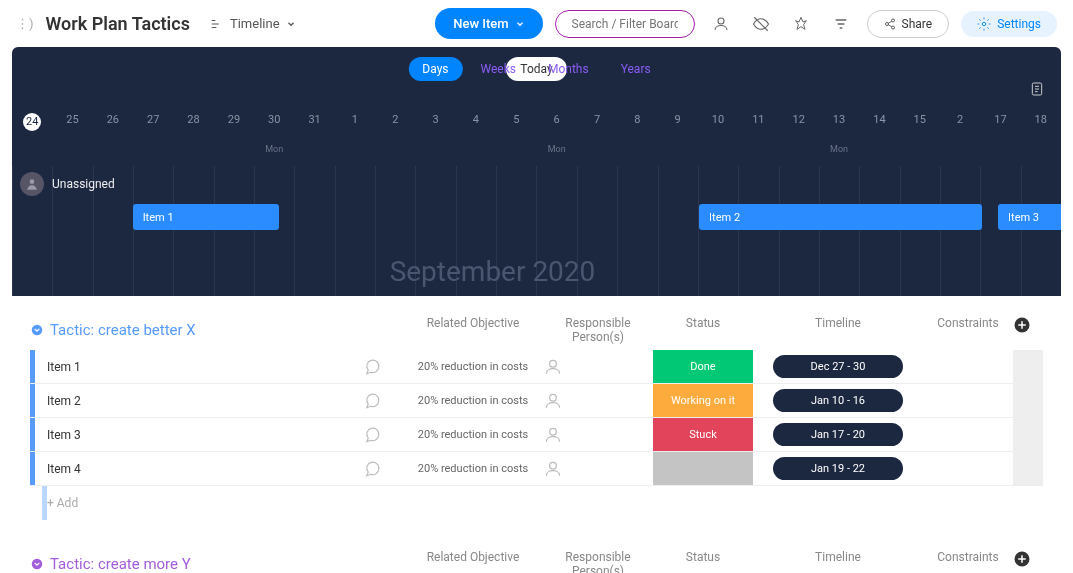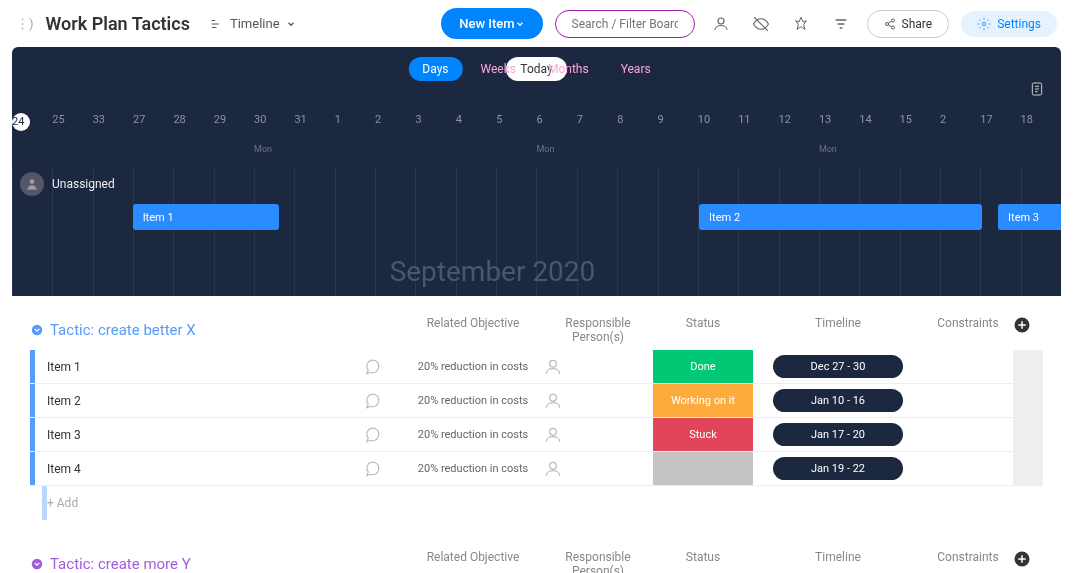--- a/index.html
+++ b/index.html
@@ -1,35 +1,35 @@
 <!DOCTYPE html>
 <html><head>
 <meta charset="utf-8">
 <style>
 * { margin:0; padding:0; box-sizing:border-box; font-family:-apple-system,BlinkMacSystemFont,"Segoe UI",Roboto,sans-serif; }
 body { background:#fff; color:#333; font-size:13px; width:1073px; }
 .header { display:flex; align-items:center; padding:8px 16px; gap:12px; }
 .board-title { font-size:18px; font-weight:600; color:#333; }
 .view-select { display:flex; align-items:center; gap:6px; padding:4px 8px; cursor:pointer; color:#555; }
 .spacer { flex:1; }
-.btn-primary { background:#0085ff; color:#fff; border:none; padding:8px 18px; border-radius:18px; font-size:13px; font-weight:500; cursor:pointer; display:flex; align-items:center; }
+.btn-primary { background:#0085ff; color:#fff; border:none; padding:8px 18px; border-radius:18px; font-size:13px; font-weight:500; cursor:pointer; display:flex; align-items:center; gap:6px; }
 .search-box { border:1px solid #a21caf; border-radius:18px; padding:6px 16px; width:140px; font-size:12px; color:#888; }
 .icon-btn { width:28px; height:28px; display:flex; align-items:center; justify-content:center; cursor:pointer; color:#666; border-radius:4px; }
 .share-btn { border:1px solid #ccc; border-radius:18px; padding:6px 16px; font-size:12px; cursor:pointer; display:flex; align-items:center; gap:6px; }
 .settings-btn { background:#e6f3ff; color:#0085ff; border-radius:18px; padding:6px 16px; font-size:12px; cursor:pointer; display:flex; align-items:center; gap:6px; }
 
 .timeline-panel { background:#1c2740; color:#fff; margin:0 12px; border-radius:6px 6px 0 0; position:relative; overflow:hidden; }
 .tl-controls { display:flex; align-items:center; padding:10px 16px;flex-direction:column; }
 .today-btn { background:#fff; color:#333; border:none; padding:5px 14px; border-radius:14px; font-size:12px; cursor:pointer; }
 .zoom-tabs { display:flex; gap:4px; margin-left:auto; margin-right:auto; position:absolute; left:50%; transform:translateX(-50%);text-align:center; }
-.zoom-tab { padding:5px 14px; border-radius:14px; font-size:12px; cursor:pointer; color:#f9a8d4; }
+.zoom-tab { padding:5px 14px; border-radius:14px; font-size:12px; cursor:pointer; color:#8b5cf6; }
 .zoom-tab.active { background:#0085ff; color:#fff; }
 .doc-icon { margin-left:auto; cursor:pointer; color:#ccc; }
 .date-ruler { display:flex; }
-.date-cell { flex:1; min-width:40px; font-size:11px; color:#8a94a6; padding:6px 0 12px; position:relative; }
+.date-cell { flex:1; min-width:40px; text-align:center; font-size:11px; color:#8a94a6; padding:6px 0 12px; position:relative; }
 .date-cell.today .num { background:#fff; color:#1c2740; border-radius:50%; display:inline-block; width:18px; height:18px; line-height:18px; }
 .date-cell .dow { font-size:9px; color:#6a7488; display:block; margin-top:18px; }
 .tl-body { position:relative; height:130px; }
 .tl-grid { position:absolute; inset:0; display:flex; }
 .tl-grid div { flex:1; border-left:1px solid #2a3550; }
 .tl-row-label { position:absolute; left:8px; top:6px; display:flex; align-items:center; gap:8px; font-size:12px; color:#eee; }
 .avatar-sm { width:24px; height:24px; border-radius:50%; background:#556; display:flex; align-items:center; justify-content:center; }
 .tl-bar { position:absolute; background:#2a8cff; color:#fff; font-size:11px; padding:6px 10px; border-radius:3px; height:26px; display:flex; align-items:center; }
 .month-label { position:absolute; left:36%; bottom:8px; font-size:28px; color:#4a5670; font-weight:400; }
 
@@ -134,21 +134,21 @@
     <div class="doc-icon">
       <svg width="16" height="16" viewBox="0 0 24 24">
           <rect x="5" y="3" width="14" height="18" rx="2" fill="none" stroke="currentColor" stroke-width="1.5"></rect>
           <path d="M9 8h6M9 12h6M9 16h4" stroke="currentColor" stroke-width="1.5"></path>
         </svg>
     </div>
   </div>
   <div class="date-ruler" id="date-ruler">
       <div class="date-cell today"><span class="num">24</span></div>
       <div class="date-cell"><span class="num">25</span></div>
-      <div class="date-cell"><span class="num">33</span></div>
+      <div class="date-cell"><span class="num">26</span></div>
       <div class="date-cell"><span class="num">27</span></div>
       <div class="date-cell"><span class="num">28</span></div>
       <div class="date-cell"><span class="num">29</span></div>
       <div class="date-cell"><span class="num">30</span><span class="dow">Mon</span></div>
       <div class="date-cell"><span class="num">31</span></div>
       <div class="date-cell"><span class="num">1</span></div>
       <div class="date-cell"><span class="num">2</span></div>
       <div class="date-cell"><span class="num">3</span></div>
       <div class="date-cell"><span class="num">4</span></div>
       <div class="date-cell"><span class="num">5</span></div>

